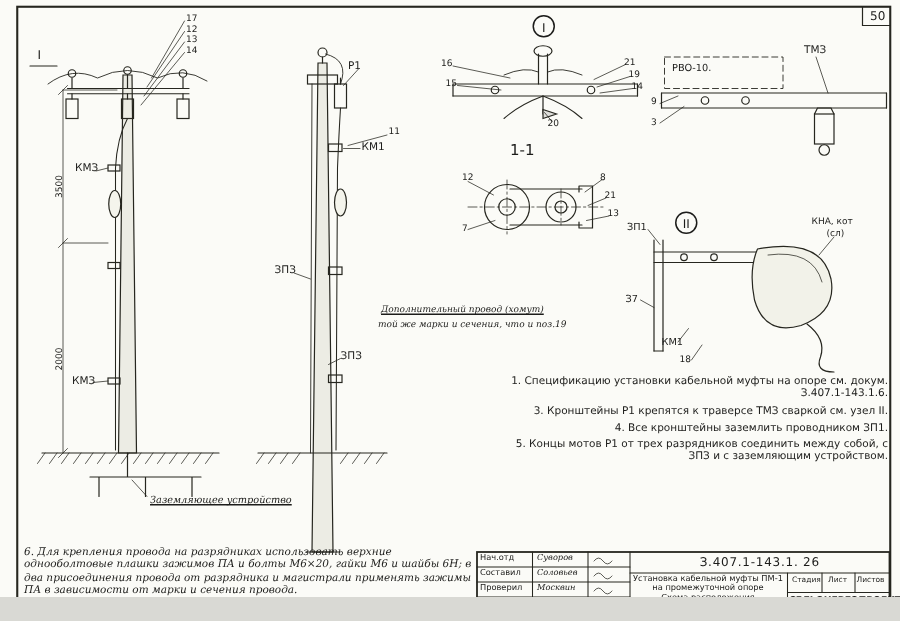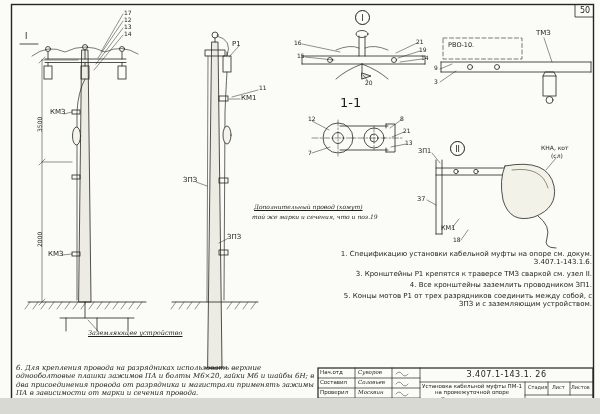--- a/index.html
+++ b/index.html
@@ -1,21 +1,21 @@
 <!DOCTYPE html>
 <html><head>
 <meta charset="utf-8">
 <style>
   * { margin:0; padding:0; box-sizing:border-box; }
   html,body { width:600px; height:414px; }
   body { background:#d9d9d4; font-family:"DejaVu Sans","Liberation Sans",sans-serif; }
   .sheet { position:relative; width:600px; height:398px; background:#fbfbf7; overflow:hidden; }
   svg.linework { position:absolute; left:0; top:0; width:600px; height:414px; }
   .lbl { position:absolute; color:#1c1c1a; font-size:7px; line-height:1; white-space:nowrap; }
-  .fs5{font-size:5px}.fs55{font-size:5.5px}.fs6{font-size:6px}.fs65{font-size:6.5px}.fs75{font-size:13px}.fs8{font-size:8px}
+  .fs5{font-size:5px}.fs55{font-size:5.5px}.fs6{font-size:6px}.fs65{font-size:6.5px}.fs75{font-size:10px}.fs8{font-size:8px}
   .rot { transform:rotate(-90deg); transform-origin:0 0; }
   .underline { text-decoration:underline; }
   .ital { font-style:italic; font-family:"DejaVu Serif","Liberation Serif",serif; }
   .script { font-style:italic; font-family:"DejaVu Serif","Liberation Serif",serif; }
   .circle-marker { position:absolute; width:15px; height:15px; border:1px solid #1c1c1a; border-radius:50%;
                    text-align:center; line-height:15px; font-size:8px; color:#1c1c1a; background:#fbfbf7; }
   .notes { position:absolute; left:334px; top:250px; width:258px; font-size:7px; line-height:1.18; color:#1c1c1a;text-align:right; }
   .notes .note { margin-bottom:3px; }
   .note6 { position:absolute; left:16px; top:352px; width:303px; font-size:7px; line-height:1.2;
            font-style:italic; font-family:"DejaVu Serif","Liberation Serif",serif; color:#1c1c1a;margin-top:12px; }
@@ -182,21 +182,21 @@
 
   <span class="lbl fs8" style="left:25px;top:33px">I</span>
   <span class="lbl fs6" style="left:124px;top:10px">17</span>
   <span class="lbl fs6" style="left:124px;top:17px">12</span>
   <span class="lbl fs6" style="left:124px;top:24px">13</span>
   <span class="lbl fs6" style="left:124px;top:31px">14</span>
   <span class="lbl" style="left:50px;top:109px">КМЗ</span>
   <span class="lbl" style="left:48px;top:251px">КМЗ</span>
   <span class="lbl fs6 rot" style="left:37px;top:132px">3500</span>
   <span class="lbl fs6 rot" style="left:37px;top:247px">2000</span>
-  <span class="lbl fs65 ital underline" style="left:88px;top:330px">Заземляющее устройство</span>
+  <span class="lbl fs65 ital underline" style="left:100px;top:330px">Заземляющее устройство</span>
 
   <span class="lbl" style="left:232px;top:41px">Р1</span>
   <span class="lbl" style="left:241px;top:95px">КМ1</span>
   <span class="lbl fs6" style="left:259px;top:85px">11</span>
   <span class="lbl" style="left:183px;top:177px">ЗПЗ</span>
   <span class="lbl" style="left:227px;top:234px">ЗПЗ</span>
 
   <div class="circle-marker" style="left:355px;top:10px">I</div>
   <span class="lbl fs6" style="left:294px;top:40px">16</span>
   <span class="lbl fs6" style="left:297px;top:53px">15</span>

